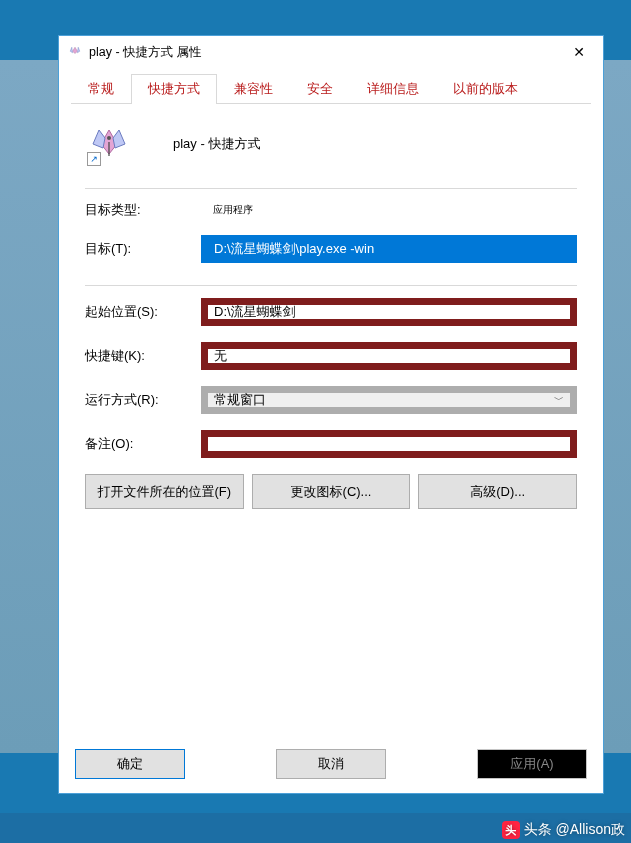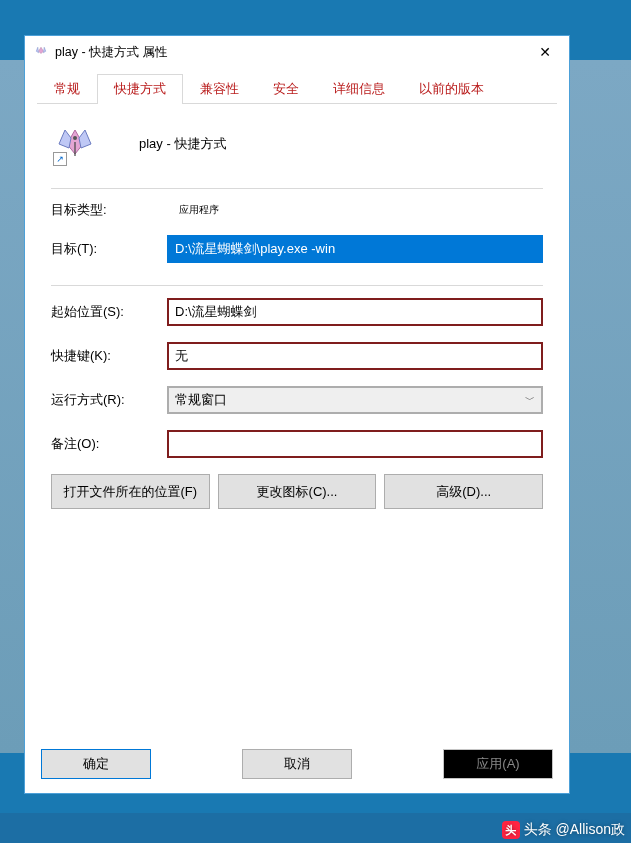--- a/index.html
+++ b/index.html
@@ -20,21 +20,21 @@
   .bg-edge.top { top: 0; }
   .bg-edge.bot { bottom: 30px; }
   .photo-band {
     position: absolute;
     left: 0; right: 0;
     top: 60px; bottom: 90px;
     background: linear-gradient(to bottom, #7ca8c4 0%, #6c9db8 100%);
   }
   .dlg {
     position: absolute;
-    left: 24px; top: 35px;
+    left: 58px; top: 35px;
     width: 546px; height: 759px;
     background: #ffffff;
     border: 1px solid #4ca0d8;
     display: flex;
     flex-direction: column;
   }
   .titlebar {
     height: 32px;
     display: flex;
     align-items: center;
@@ -122,21 +122,21 @@
     margin-bottom: 16px;
   }
   .row .lbl {
     width: 116px;
     font-size: 13px;
   }
   .row .val { font-size: 10px; margin-left: 12px; }
   .row input[type=text], .row .sel {
     flex: 1;
     height: 28px;
-    border: 2px solid #7f1d1d;
+    border: 7px solid #7f1d1d;
     padding: 0 6px;
     font-size: 13px;
     font-family: inherit;
     background: #fff;
   }
   .row input.hl {
     background: #0078d7;
     color: #fff;
     border-color: #0078d7;
   }

